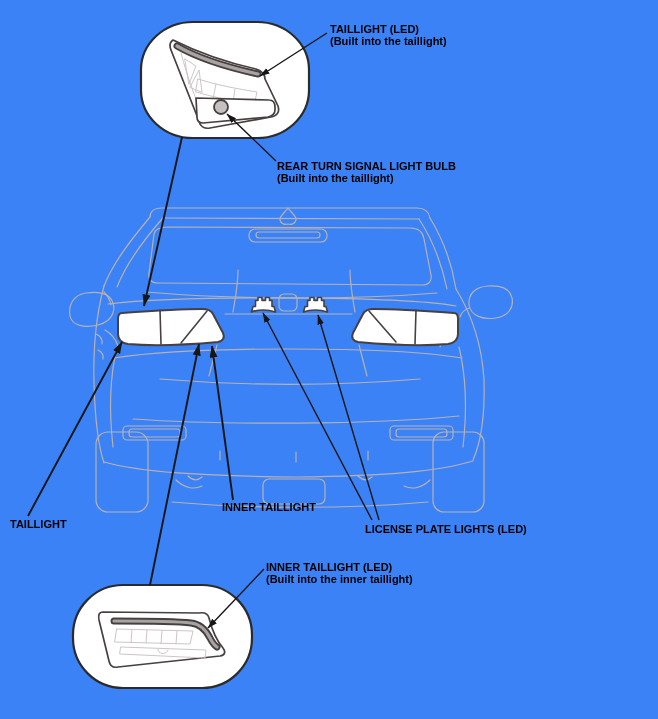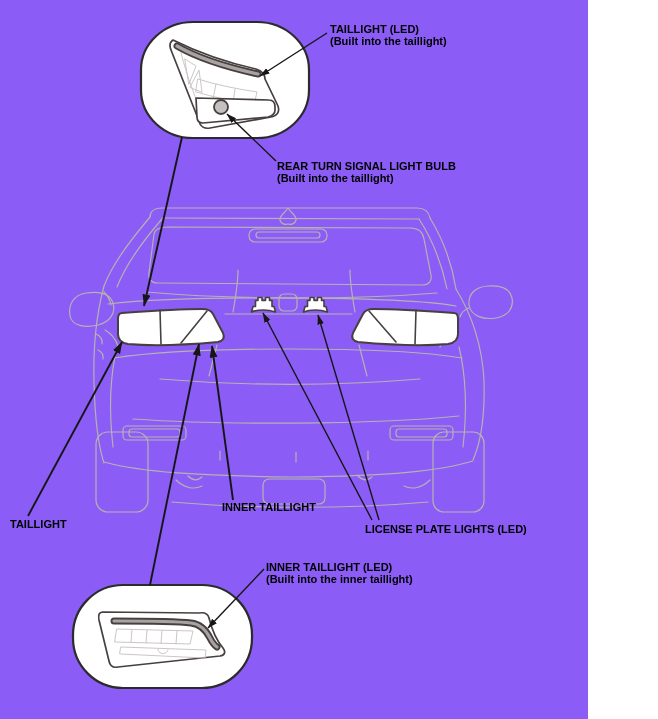--- a/index.html
+++ b/index.html
@@ -1,16 +1,16 @@
 <!DOCTYPE html>
 <html><head>
 <meta charset="utf-8">
 <style>
   html,body{margin:0;padding:0;background:#ffffff;}
-  .stage{position:relative;width:588px;height:719px;background:#8b5cf6;overflow:hidden;}
+  .stage{position:relative;width:658px;height:719px;background:#3b82f6;overflow:hidden;}
   .lbl{font-family:"Liberation Sans",sans-serif;font-weight:bold;font-size:11px;fill:#000000;}
   svg{display:block;}
 </style>
 </head>
 <body>
 
 <div class="stage">
 <svg width="658" height="719" viewBox="0 0 658 719">
   <defs>
     <marker id="arwT" markerUnits="userSpaceOnUse" markerWidth="14" markerHeight="10" refX="11.5" refY="4" orient="auto">

